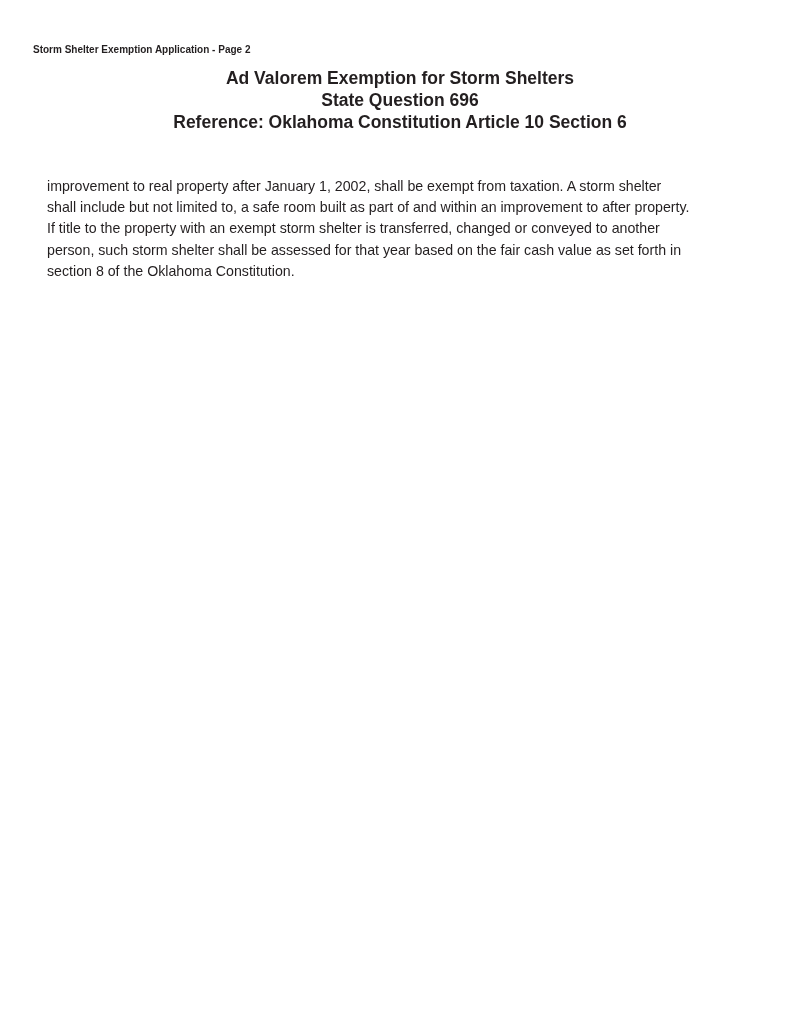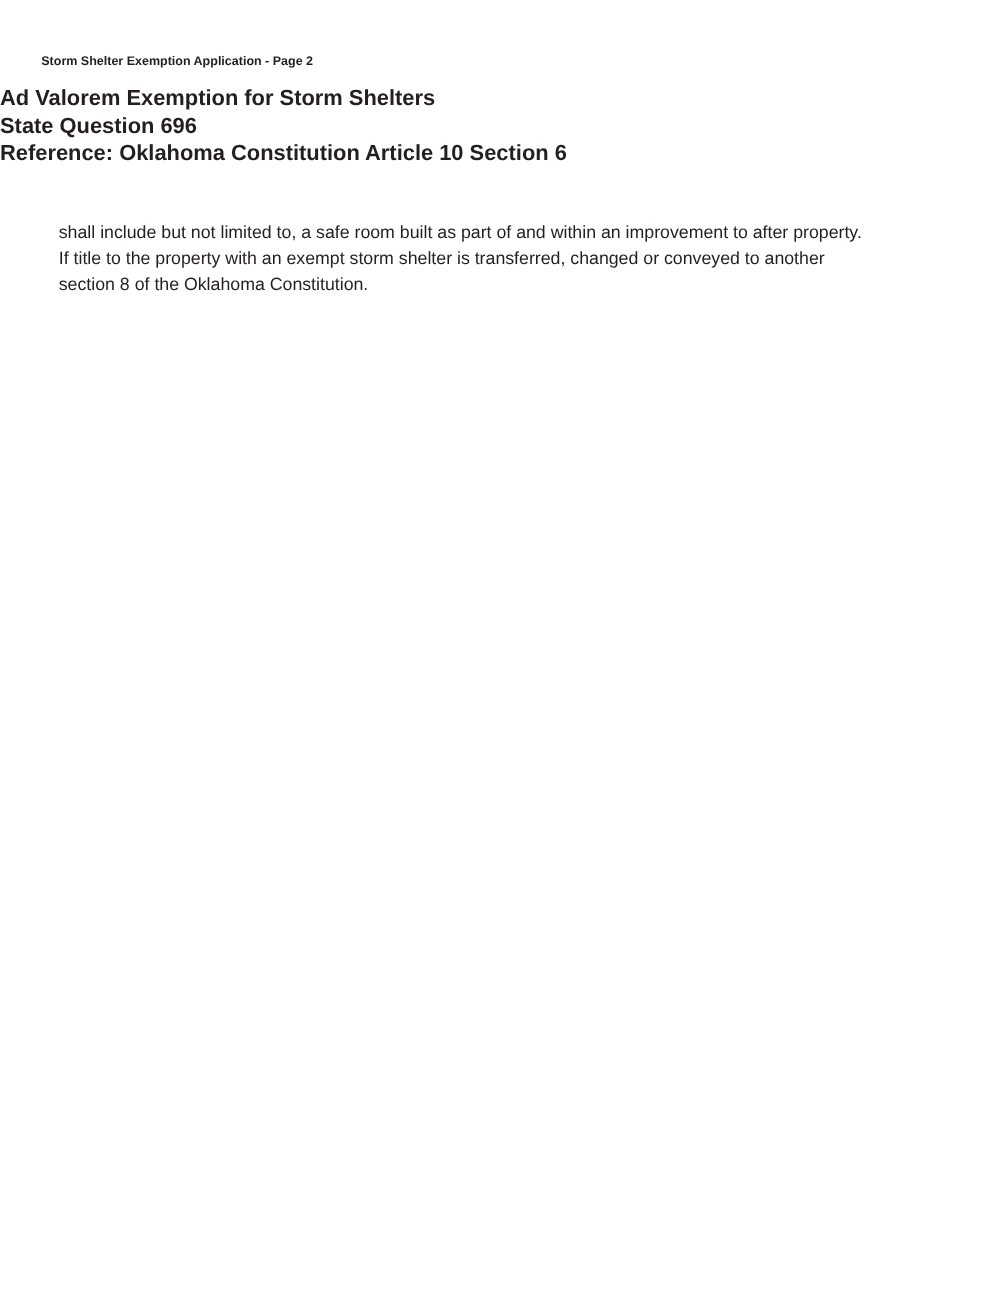--- a/index.html
+++ b/index.html
@@ -21,20 +21,21 @@
       top: 44px;
       font-size: 10px;
       font-weight: bold;
       letter-spacing: 0;
     }
     .title-block {
       position: absolute;
       left: 0;
       top: 67px;
       width: 800px;
+      text-align: center;
     }
     .title-line {
       font-size: 17.5px;
       font-weight: bold;
       line-height: 22px;
       margin: 0;
     }
     .body-text {
       position: absolute;
       left: 47px;
@@ -53,16 +54,18 @@
 
 <div class="page-header">Storm Shelter Exemption Application - Page 2</div>
 
 <div class="title-block">
   <p class="title-line">Ad Valorem Exemption for Storm Shelters</p>
   <p class="title-line">State Question 696</p>
   <p class="title-line">Reference: Oklahoma Constitution Article 10 Section 6</p>
 </div>
 
 <div class="body-text">
+  <span class="body-line">improvement to real property after January 1, 2002, shall be exempt from taxation. A storm shelter</span>
   <span class="body-line">shall include but not limited to, a safe room built as part of and within an improvement to after property.</span>
   <span class="body-line">If title to the property with an exempt storm shelter is transferred, changed or conveyed to another</span>
+  <span class="body-line">person, such storm shelter shall be assessed for that year based on the fair cash value as set forth in</span>
   <span class="body-line">section 8 of the Oklahoma Constitution.</span>
 </div>
 
 </body></html>

